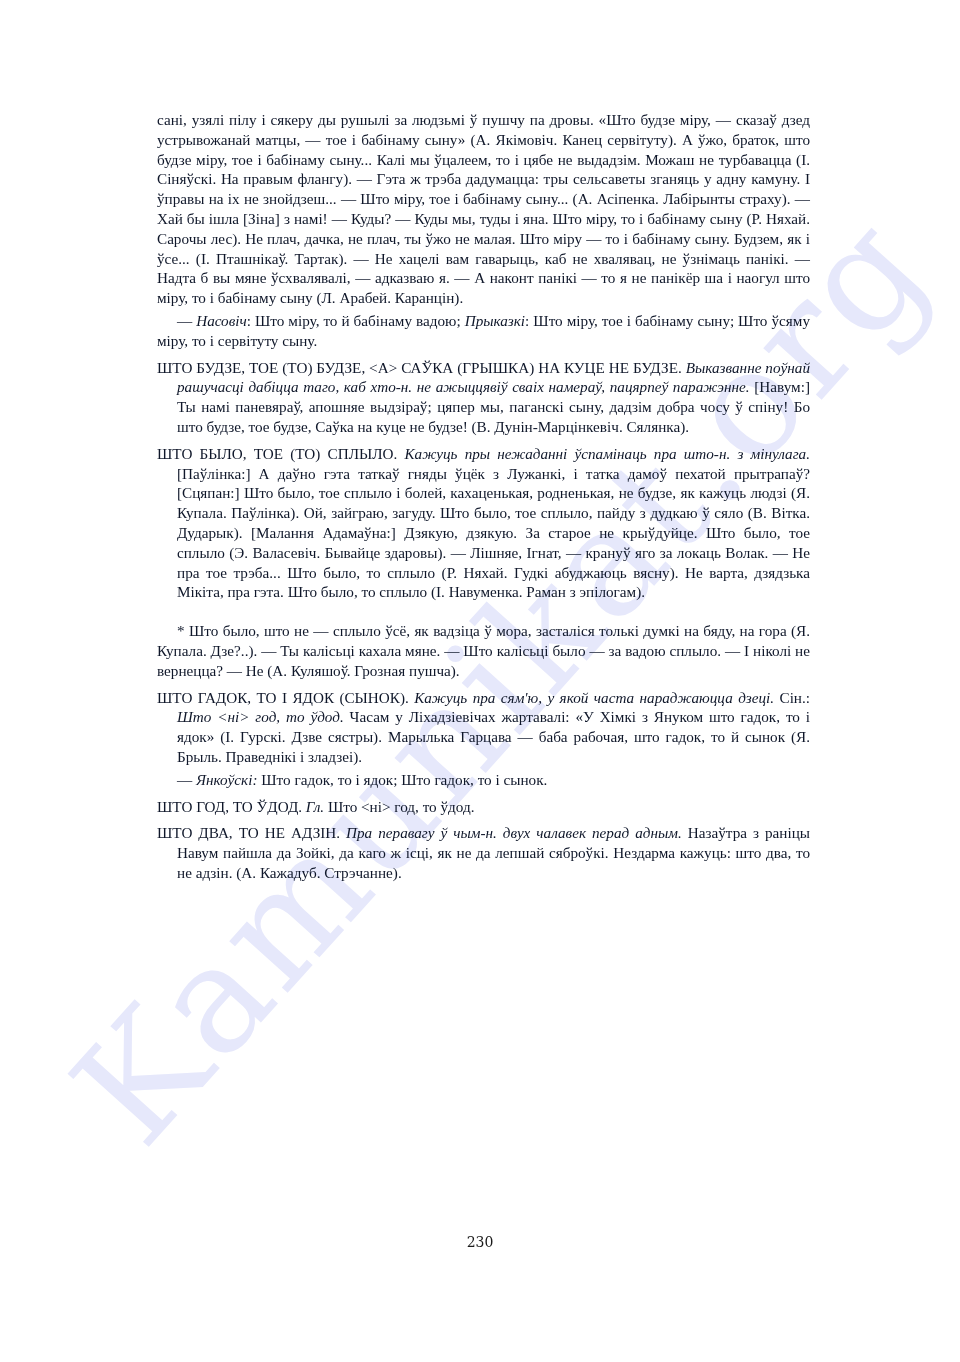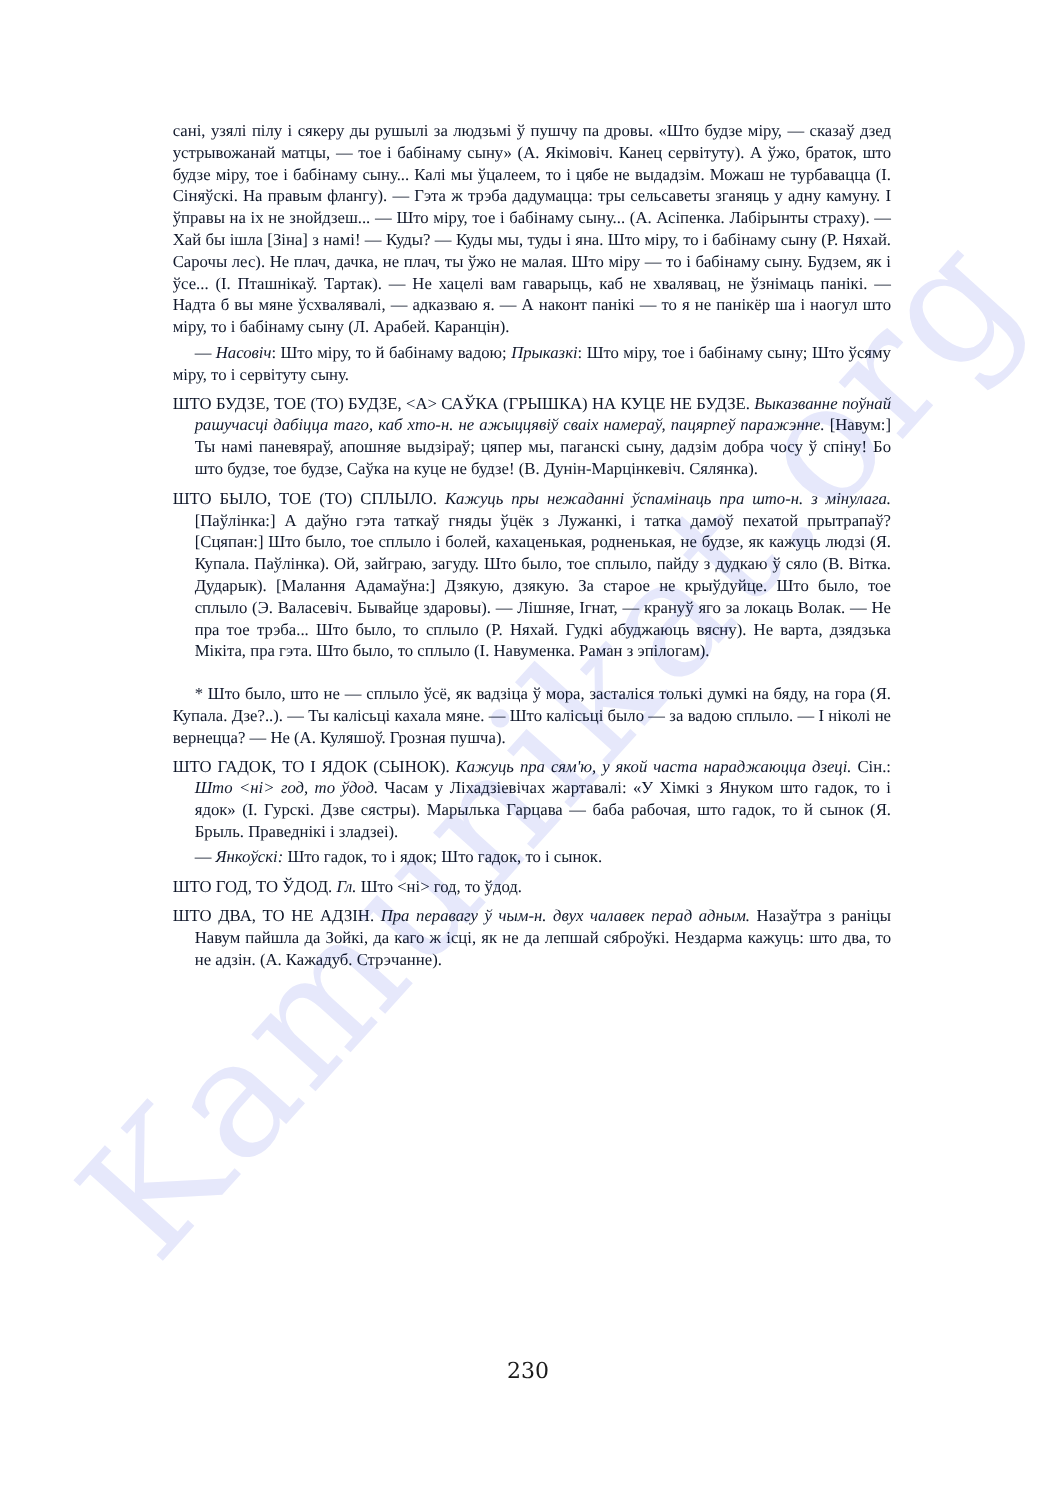--- a/index.html
+++ b/index.html
@@ -17,21 +17,21 @@
     color: #0f172a; text-align: justify; z-index: 1;
   }
   .p { margin: 0; }
   .entry { margin: 0; padding-left: 20px; text-indent: -20px; margin-top: 7px; }
   .note { margin: 0; text-indent: 20px; margin-top: 3px; }
   .note.star { margin-top: 19px; }
   .single { margin-top: 7px; }
   i { font-style: italic; }
   .pagenum {
     position: absolute; top: 1234px; left: 0; width: 960px; text-align: center;
-    font-family: "DejaVu Serif", serif; font-size: 20px; color: #1a1a1a; z-index: 1;
+    font-family: "DejaVu Serif", serif; font-size: 14px; color: #1a1a1a; z-index: 1;
   }
 </style>
 </head>
 <body>
 
 <div class="watermark">Kamunikat.org</div>
 
 <div class="page">
 
   <p class="p">сані, узялі пілу і сякеру ды рушылі за людзьмі ў пушчу па дровы. «Што будзе міру, — сказаў дзед устрывожанай матцы, — тое і бабінаму сыну» (А. Якімовіч. Канец сервітуту). А ўжо, браток, што будзе міру, тое і бабінаму сыну... Калі мы ўцалеем, то і цябе не выдадзім. Можаш не турбавацца (І. Сіняўскі. На правым флангу). — Гэта ж трэба дадумацца: тры сельсаветы зганяць у адну камуну. І ўправы на іх не знойдзеш... — Што міру, тое і бабінаму сыну... (А. Асіпенка. Лабірынты страху). — Хай бы ішла [Зіна] з намі! — Куды? — Куды мы, туды і яна. Што міру, то і бабінаму сыну (Р. Няхай. Сарочы лес). Не плач, дачка, не плач, ты ўжо не малая. Што міру — то і бабінаму сыну. Будзем, як і ўсе... (І. Пташнікаў. Тартак). — Не хацелі вам гаварыць, каб не хвалявац, не ўзнімаць панікі. — Надта б вы мяне ўсхвалявалі, — адказваю я. — А наконт панікі — то я не панікёр ша і наогул што міру, то і бабінаму сыну (Л. Арабей. Каранцін).</p>

